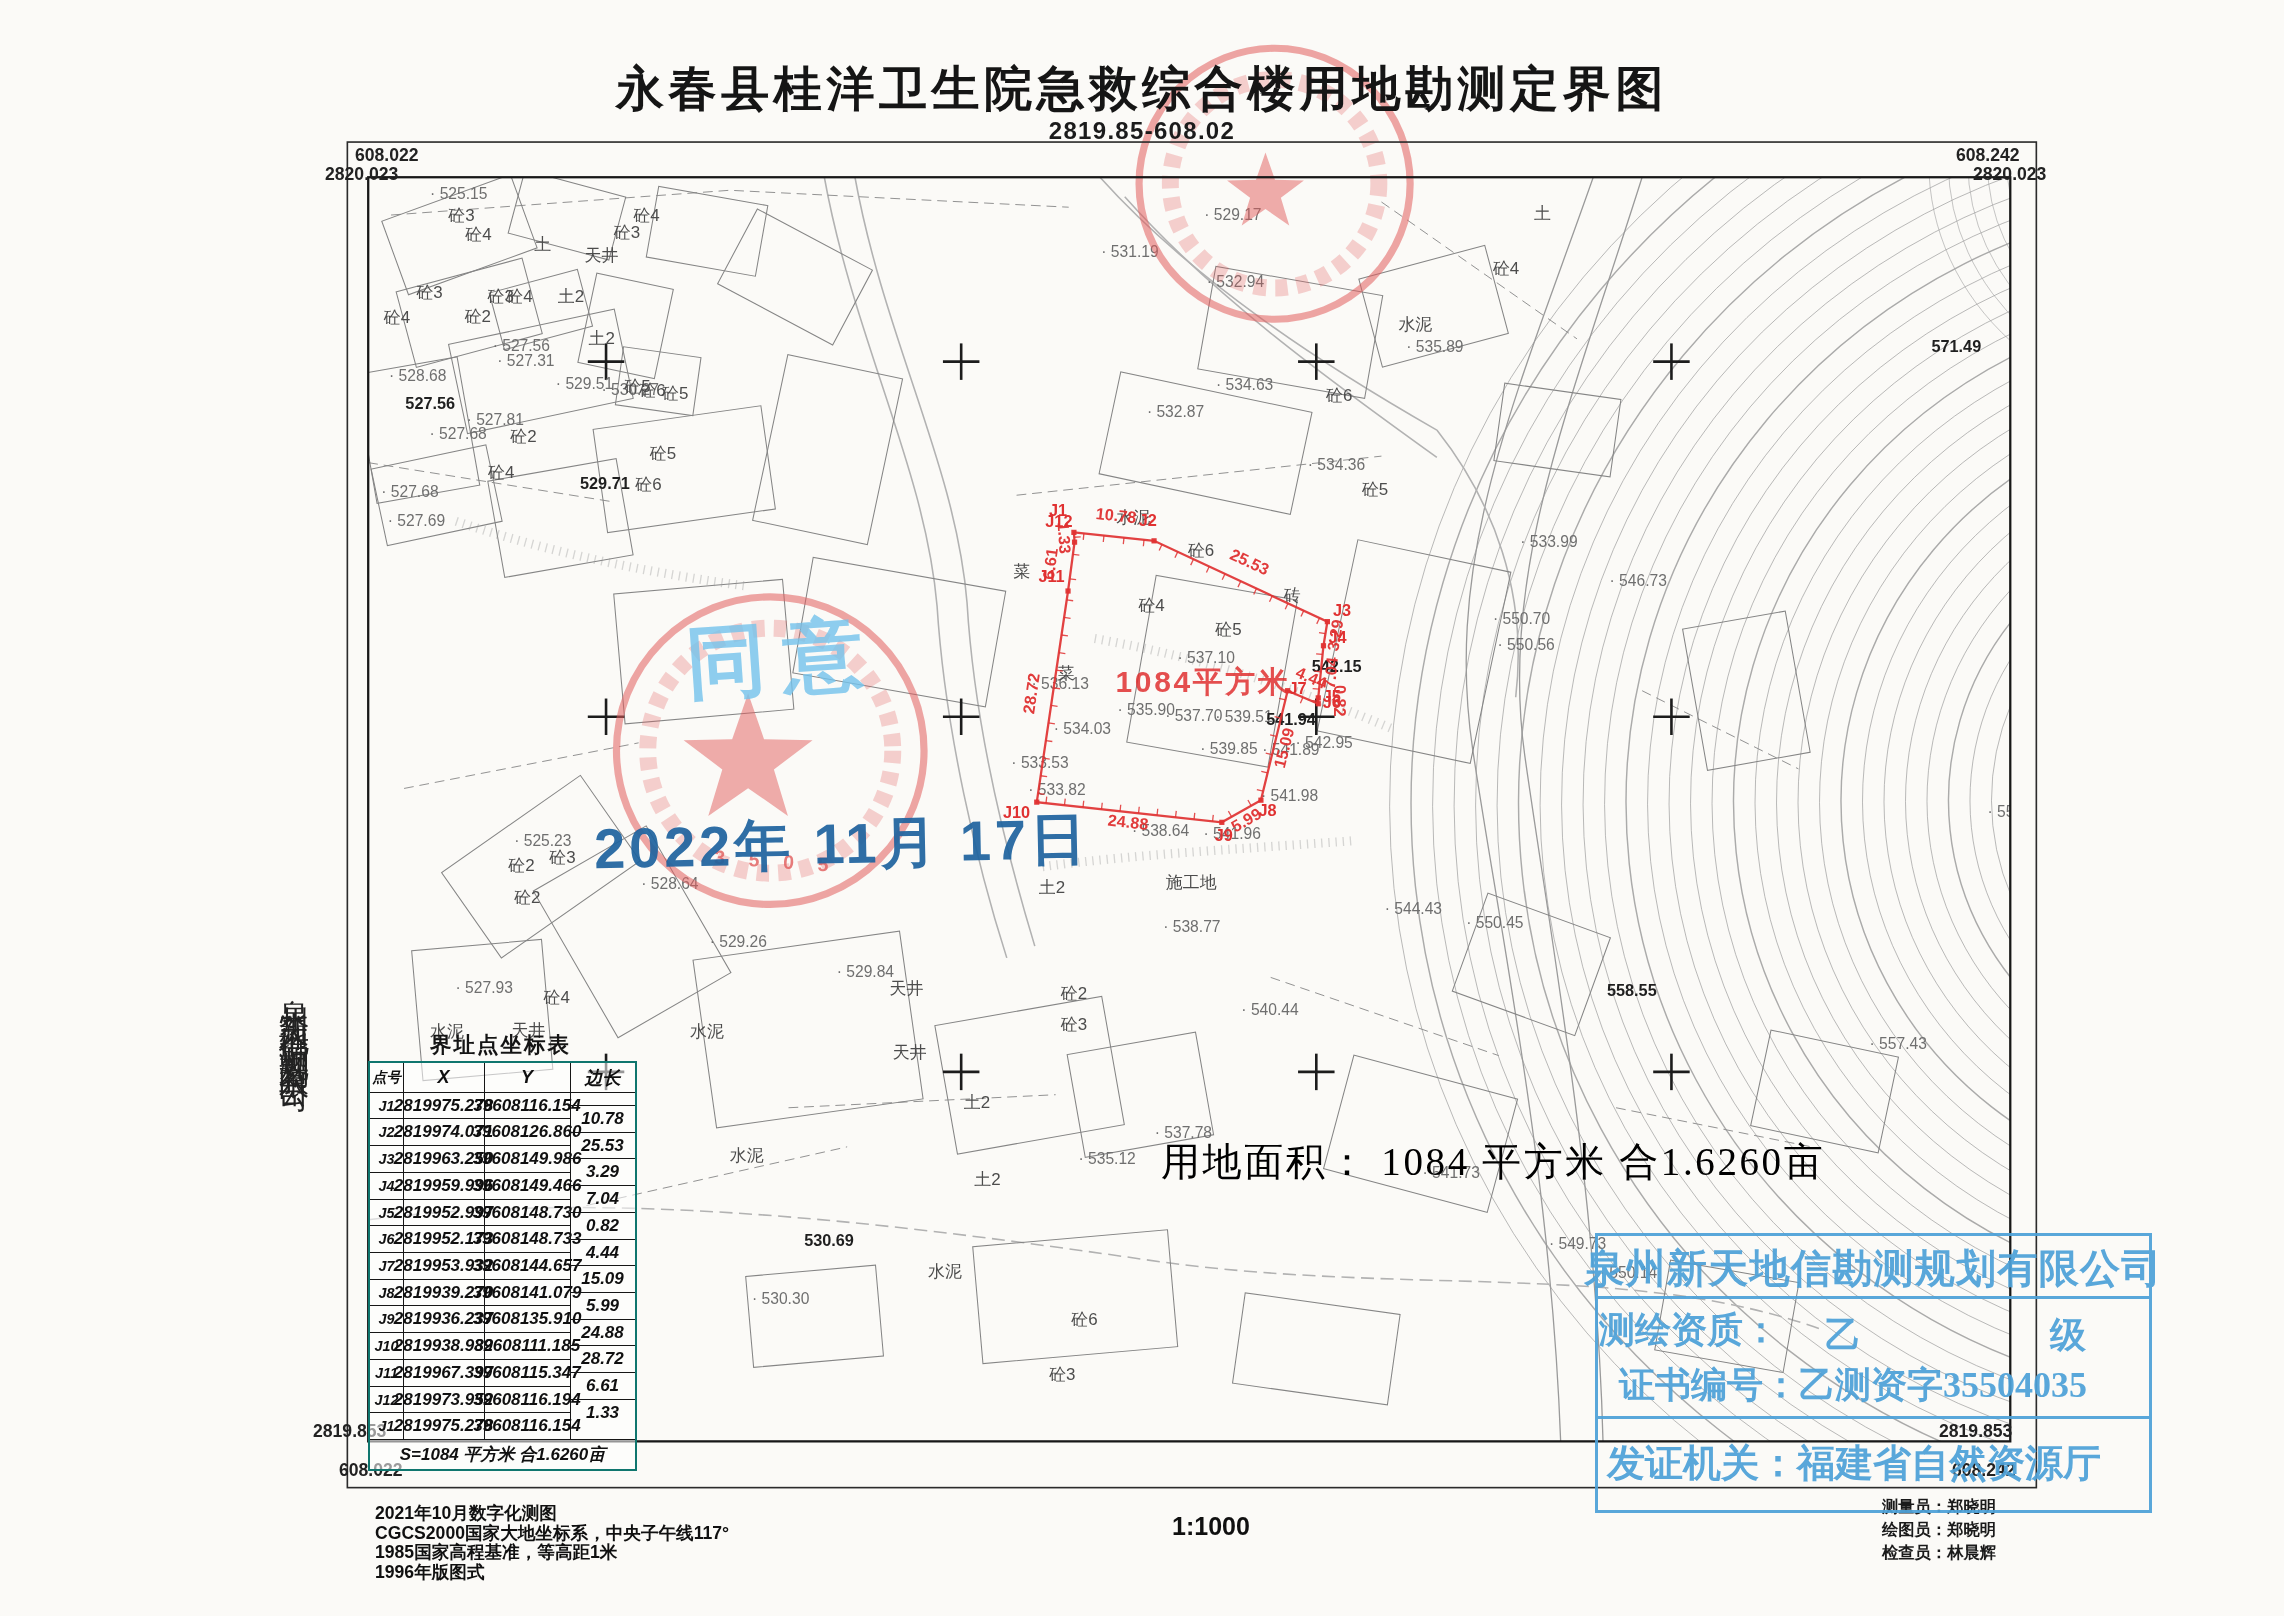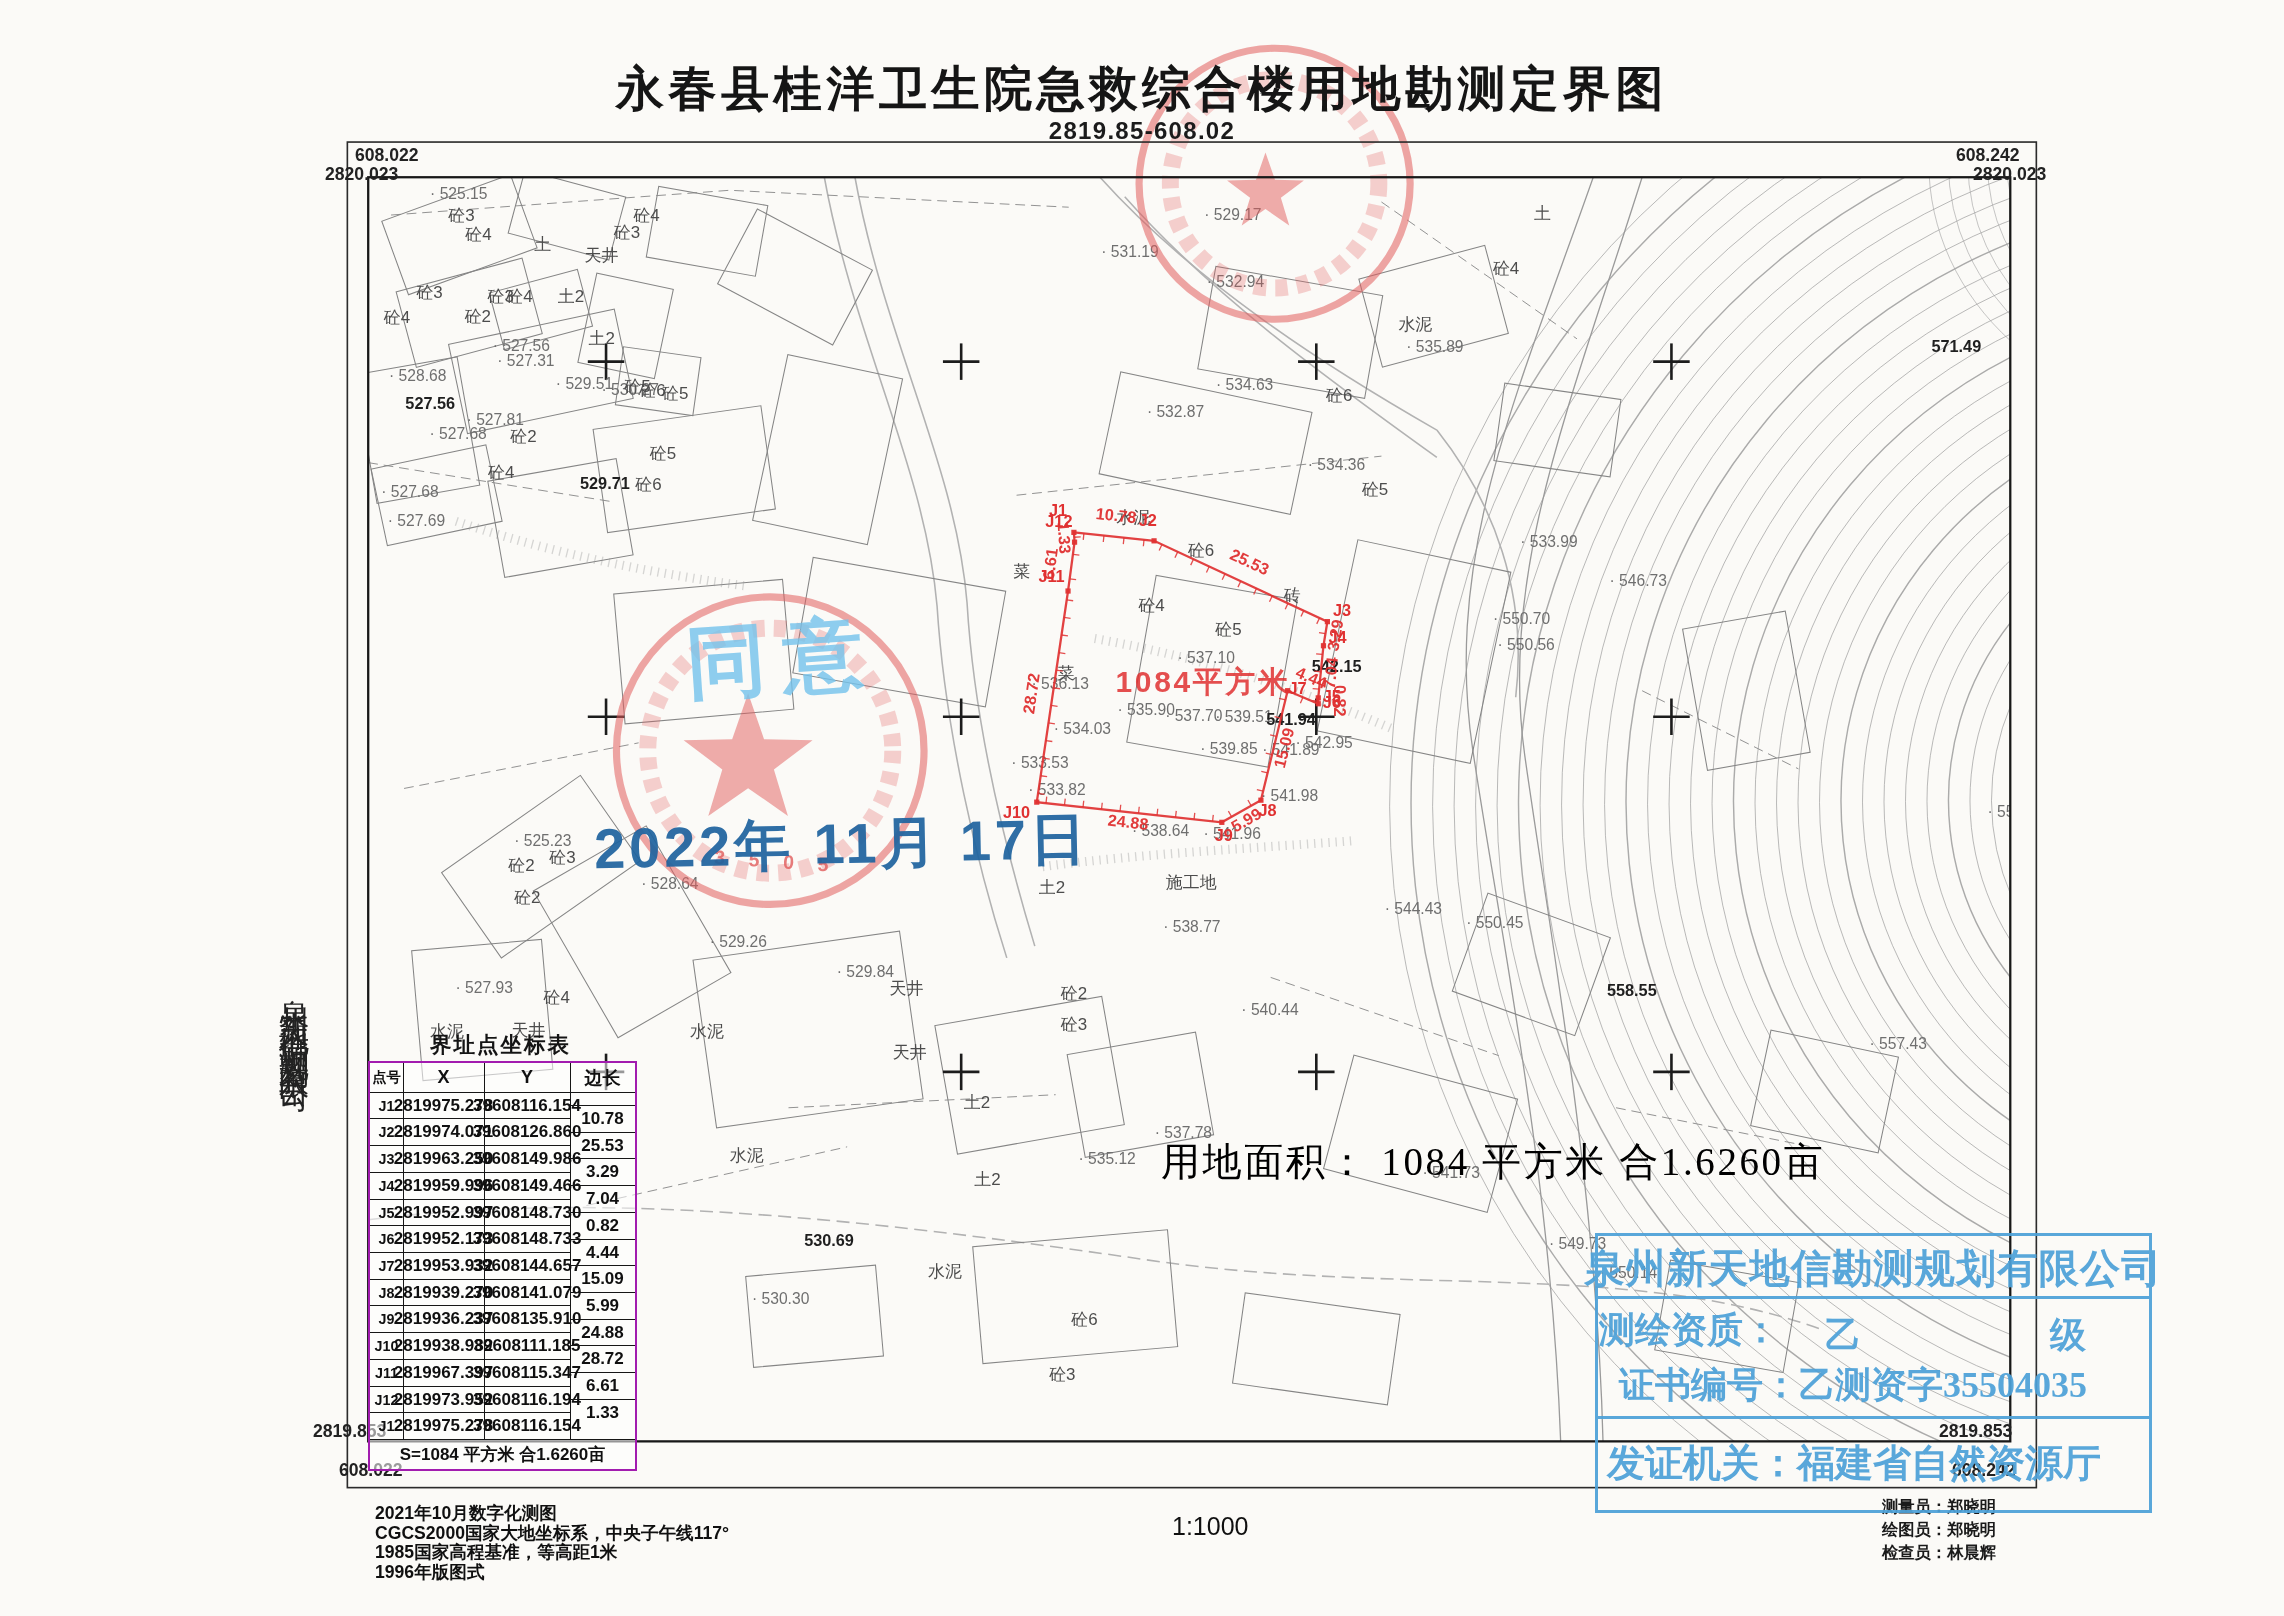--- a/index.html
+++ b/index.html
@@ -9,38 +9,38 @@
   .abs{position:absolute;z-index:3;}
   .doc-title{left:0;top:57px;width:2284px;text-align:center;
        font-family:"Liberation Serif",serif;font-weight:700;font-size:48px;letter-spacing:4.6px;color:#151515;}
   .doc-subtitle{left:0;top:117px;width:2284px;text-align:center;font-weight:700;font-size:24px;letter-spacing:1.3px;color:#1b1b1b;}
   .corner{font-size:17.6px;font-weight:700;color:#222;z-index:4;}
   .sidebar{left:274px;top:976px;height:476px;width:40px;writing-mode:vertical-rl;text-orientation:upright;
        font-family:"Liberation Serif",serif;font-size:30px;letter-spacing:6.5px;color:#222;}
   
   #tbl-wrap{left:368px;top:1030px;width:265px;z-index:4;}
   #tbl-title{position:absolute;left:0;top:0;width:265px;text-align:center;font-size:21.5px;font-weight:700;color:#141414;letter-spacing:2px;}
-  #tbl{position:absolute;left:0;top:31px;border:2px solid #a21caf;background:rgba(255,255,255,0.55);}
+  #tbl{position:absolute;left:0;top:31px;border:2px solid #0f766e;background:rgba(255,255,255,0.55);font-style:italic;}
   .tl{position:absolute;background:#161616;}
   .tcell{position:absolute;display:flex;align-items:center;justify-content:center;
         font-weight:700;color:#101010;white-space:nowrap;}
   
   .area-line{left:1161px;top:1135px;font-family:"Liberation Serif",serif;font-size:39px;color:#000000;letter-spacing:2.6px;white-space:nowrap;}
   
   #cert{left:1595px;top:1233px;width:551px;height:274px;border:3.3px solid #4da1d8;z-index:4;
         color:#4da1d8;font-family:"Liberation Serif",serif;font-weight:700;opacity:.93;}
   #cert .crow{position:absolute;left:0;width:100%;white-space:nowrap;}
   #cert .sep{position:absolute;left:0;width:100%;height:2.6px;background:#4da1d8;}
   
   .date-stamp{left:594px;top:807px;font-size:56px;font-weight:700;color:#1e639f;letter-spacing:3.9px;
         transform:rotate(-1.2deg);opacity:.92;white-space:nowrap;z-index:5;}
   .approval{left:686px;top:605px;font-family:"Liberation Serif",serif;font-size:80px;font-weight:700;
         color:#74c3ec;letter-spacing:17px;transform:rotate(-4deg);opacity:.8;z-index:5;white-space:nowrap;}
   .notes{left:375px;top:1504px;font-size:17.6px;font-weight:700;line-height:19.5px;color:#101010;z-index:4;}
-  .scale{left:1172px;top:1512px;font-size:25px;font-weight:400;color:#101010;}
+  .scale{left:1172px;top:1512px;font-size:25px;font-weight:700;color:#101010;}
   .staff{left:1882px;top:1495px;font-size:16.3px;font-weight:700;line-height:23px;color:#1a1a1a;}
 </style>
 </head>
 <body>
 
 <div id="page">
 
   <svg id="map-svg" width="2284" height="1616" viewBox="0 0 3505 2480">
     <defs>
       <clipPath id="frameclip">

